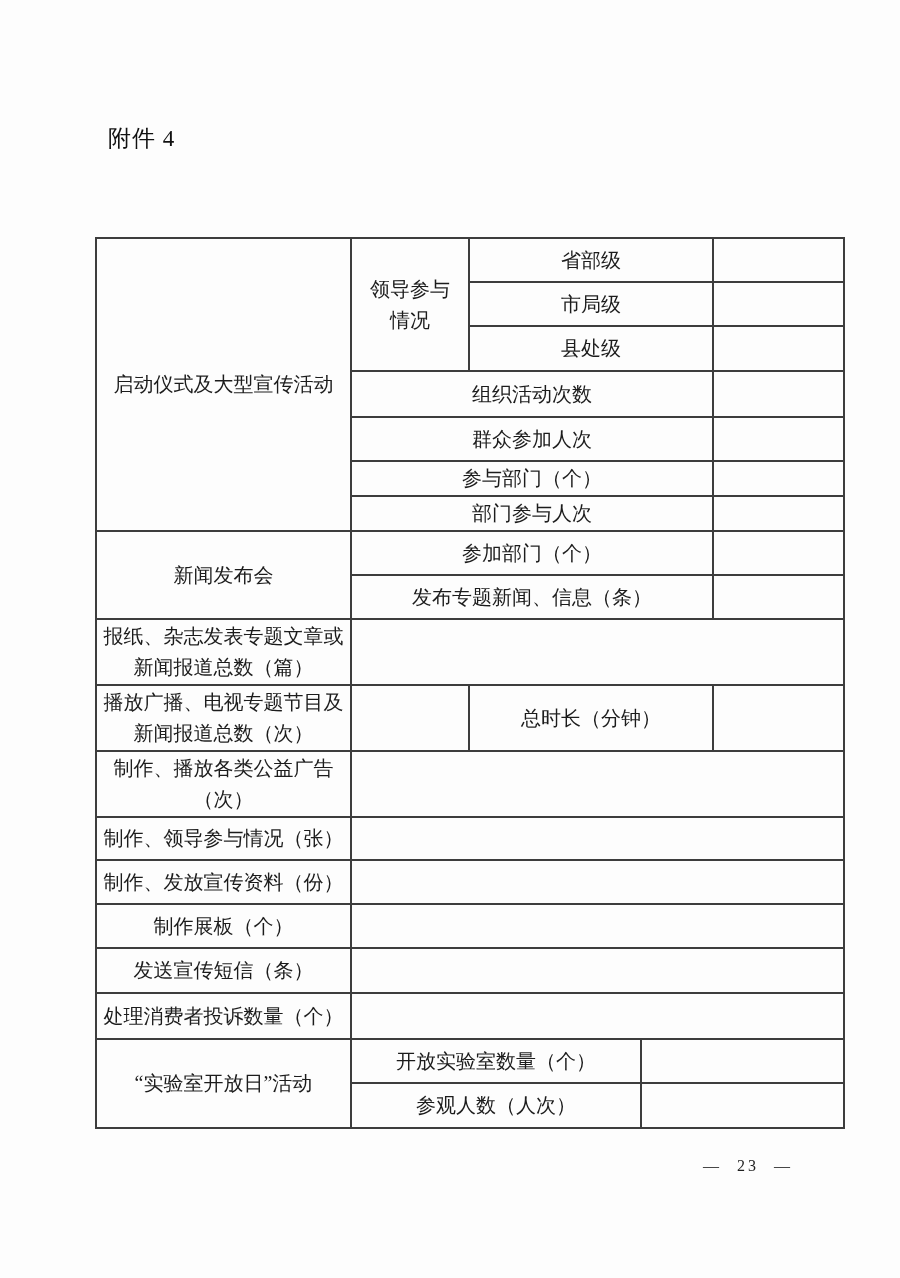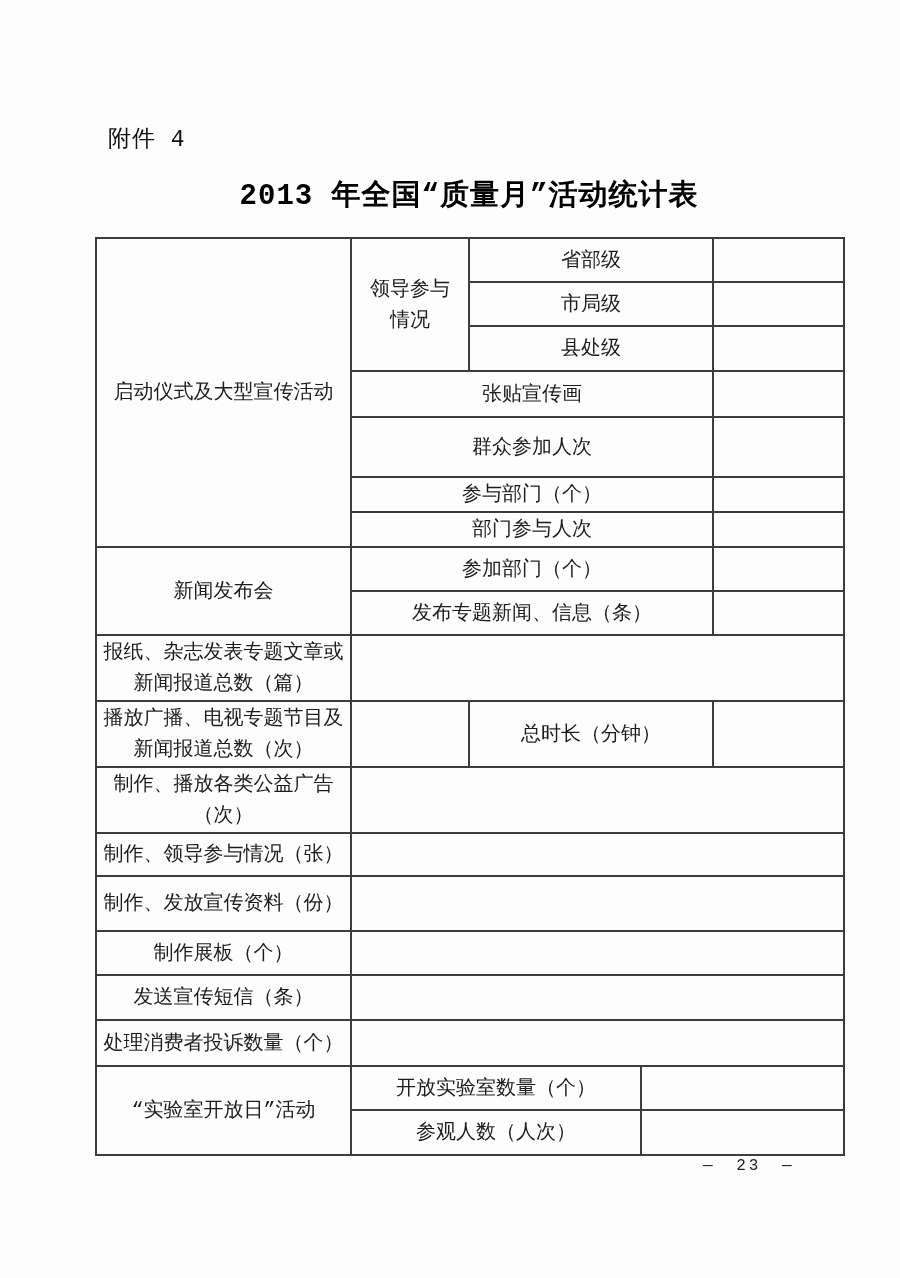--- a/index.html
+++ b/index.html
@@ -11,21 +11,20 @@
     width: 900px;
     height: 1278px;
     position: relative;
     font-family: "Liberation Serif", "DejaVu Serif", serif;
     color: #1c1c1c;
   }
   .page {
     position: absolute;
     inset: 0;
     background: #fdfdfd;
-    font-family: Liberation Mono, monospace;
   }
   .attachment-label {
     position: absolute;
     left: 108px;
     top: 123px;
     font-size: 23px;
     color: #101010;
     letter-spacing: 1px;
   }
   .doc-title {
@@ -79,21 +78,20 @@
     white-space: nowrap;
   }
 </style>
 </head>
 <body>
 
 <div class="page">
 
   <div class="attachment-label">附件 4</div>
 
-  <h1 class="doc-title">2013 年全国“质量月”活动统计表</h1>
 
   <table class="stats-table">
     <colgroup>
       <col style="width:255px">
       <col style="width:118px">
       <col style="width:172px">
       <col style="width:72px">
       <col style="width:131px">
     </colgroup>
 
@@ -111,25 +109,25 @@
       <td colspan="2">市局级</td>
       <td></td>
     </tr>
 
     <tr style="height:45px">
       <td colspan="2">县处级</td>
       <td></td>
     </tr>
 
     <tr style="height:46px">
-      <td colspan="3">张贴宣传画</td>
-      <td></td>
-    </tr>
-
-    <tr style="height:60px">
+      <td colspan="3">组织活动次数</td>
+      <td></td>
+    </tr>
+
+    <tr style="height:44px">
       <td colspan="3">群众参加人次</td>
       <td></td>
     </tr>
 
     <tr style="height:33px">
       <td colspan="3">参与部门（个）</td>
       <td></td>
     </tr>
 
     <tr style="height:32px">
@@ -163,21 +161,21 @@
     <tr style="height:60px">
       <td class="section-label">制作、播放各类公益广告（次）</td>
       <td colspan="4"></td>
     </tr>
 
     <tr style="height:43px">
       <td class="section-label">制作、领导参与情况（张）</td>
       <td colspan="4"></td>
     </tr>
 
-    <tr style="height:55px">
+    <tr style="height:44px">
       <td class="section-label">制作、发放宣传资料（份）</td>
       <td colspan="4"></td>
     </tr>
 
     <tr style="height:44px">
       <td class="section-label">制作展板（个）</td>
       <td colspan="4"></td>
     </tr>
 
     <tr style="height:45px">

